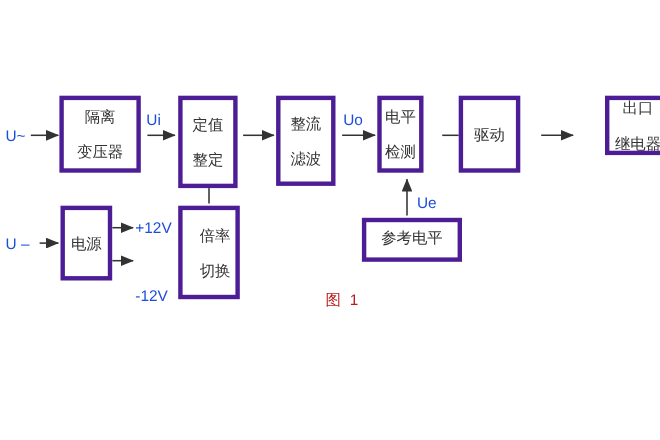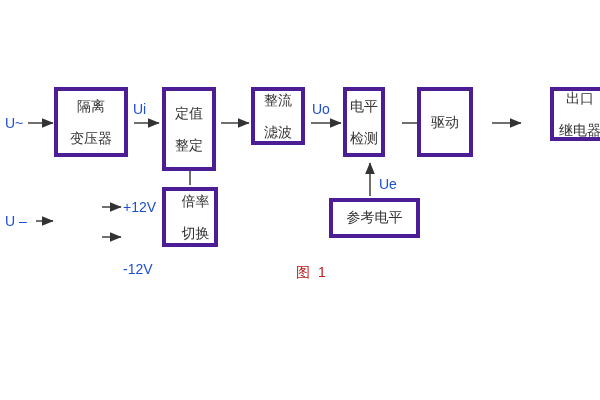--- a/index.html
+++ b/index.html
@@ -73,41 +73,44 @@
   <div class="block" style="left:54px; top:87px; width:74px; height:70px;">
     <span>隔离</span>
     <span>变压器</span>
   </div>
 
   <div class="block" style="left:162px; top:87px; width:54px; height:84px;">
     <span>定值</span>
     <span>整定</span>
   </div>
 
-  <div class="block" style="left:251px; top:87px; width:54px; height:58px;">
+  <div class="block" style="left:251px; top:87px; width:54px; height:82px;">
     <span>整流</span>
     <span>滤波</span>
   </div>
 
   <div class="block" style="left:343px; top:87px; width:42px; height:70px;text-align:right;">
     <span>电平</span>
     <span>检测</span>
   </div>
 
   <div class="block" style="left:417px; top:87px; width:56px; height:70px;">
     <span>驱动</span>
   </div>
 
   <div class="block" style="left:550px; top:87px; width:60px; height:54px;align-items:center;">
     <span>出口</span>
     <span>继电器</span>
   </div>
 
+  <div class="block" style="left:55px; top:187px; width:47px; height:68px;">
+    <span>电源</span>
+  </div>
 
-  <div class="block" style="left:162px; top:187px; width:56px; height:60px;padding-left:11px;">
+  <div class="block" style="left:162px; top:187px; width:56px; height:85px;padding-left:11px;">
     <span>倍率</span>
     <span>切换</span>
   </div>
 
   <div class="block" style="left:329px; top:198px; width:91px; height:40px;font-family:Liberation Serif, serif;">
     <span>参考电平</span>
   </div>
 
   <span class="lbl" style="left:5px;  top:115px;">U~</span>
   <span class="lbl" style="left:5px;  top:213px;">U –</span>

